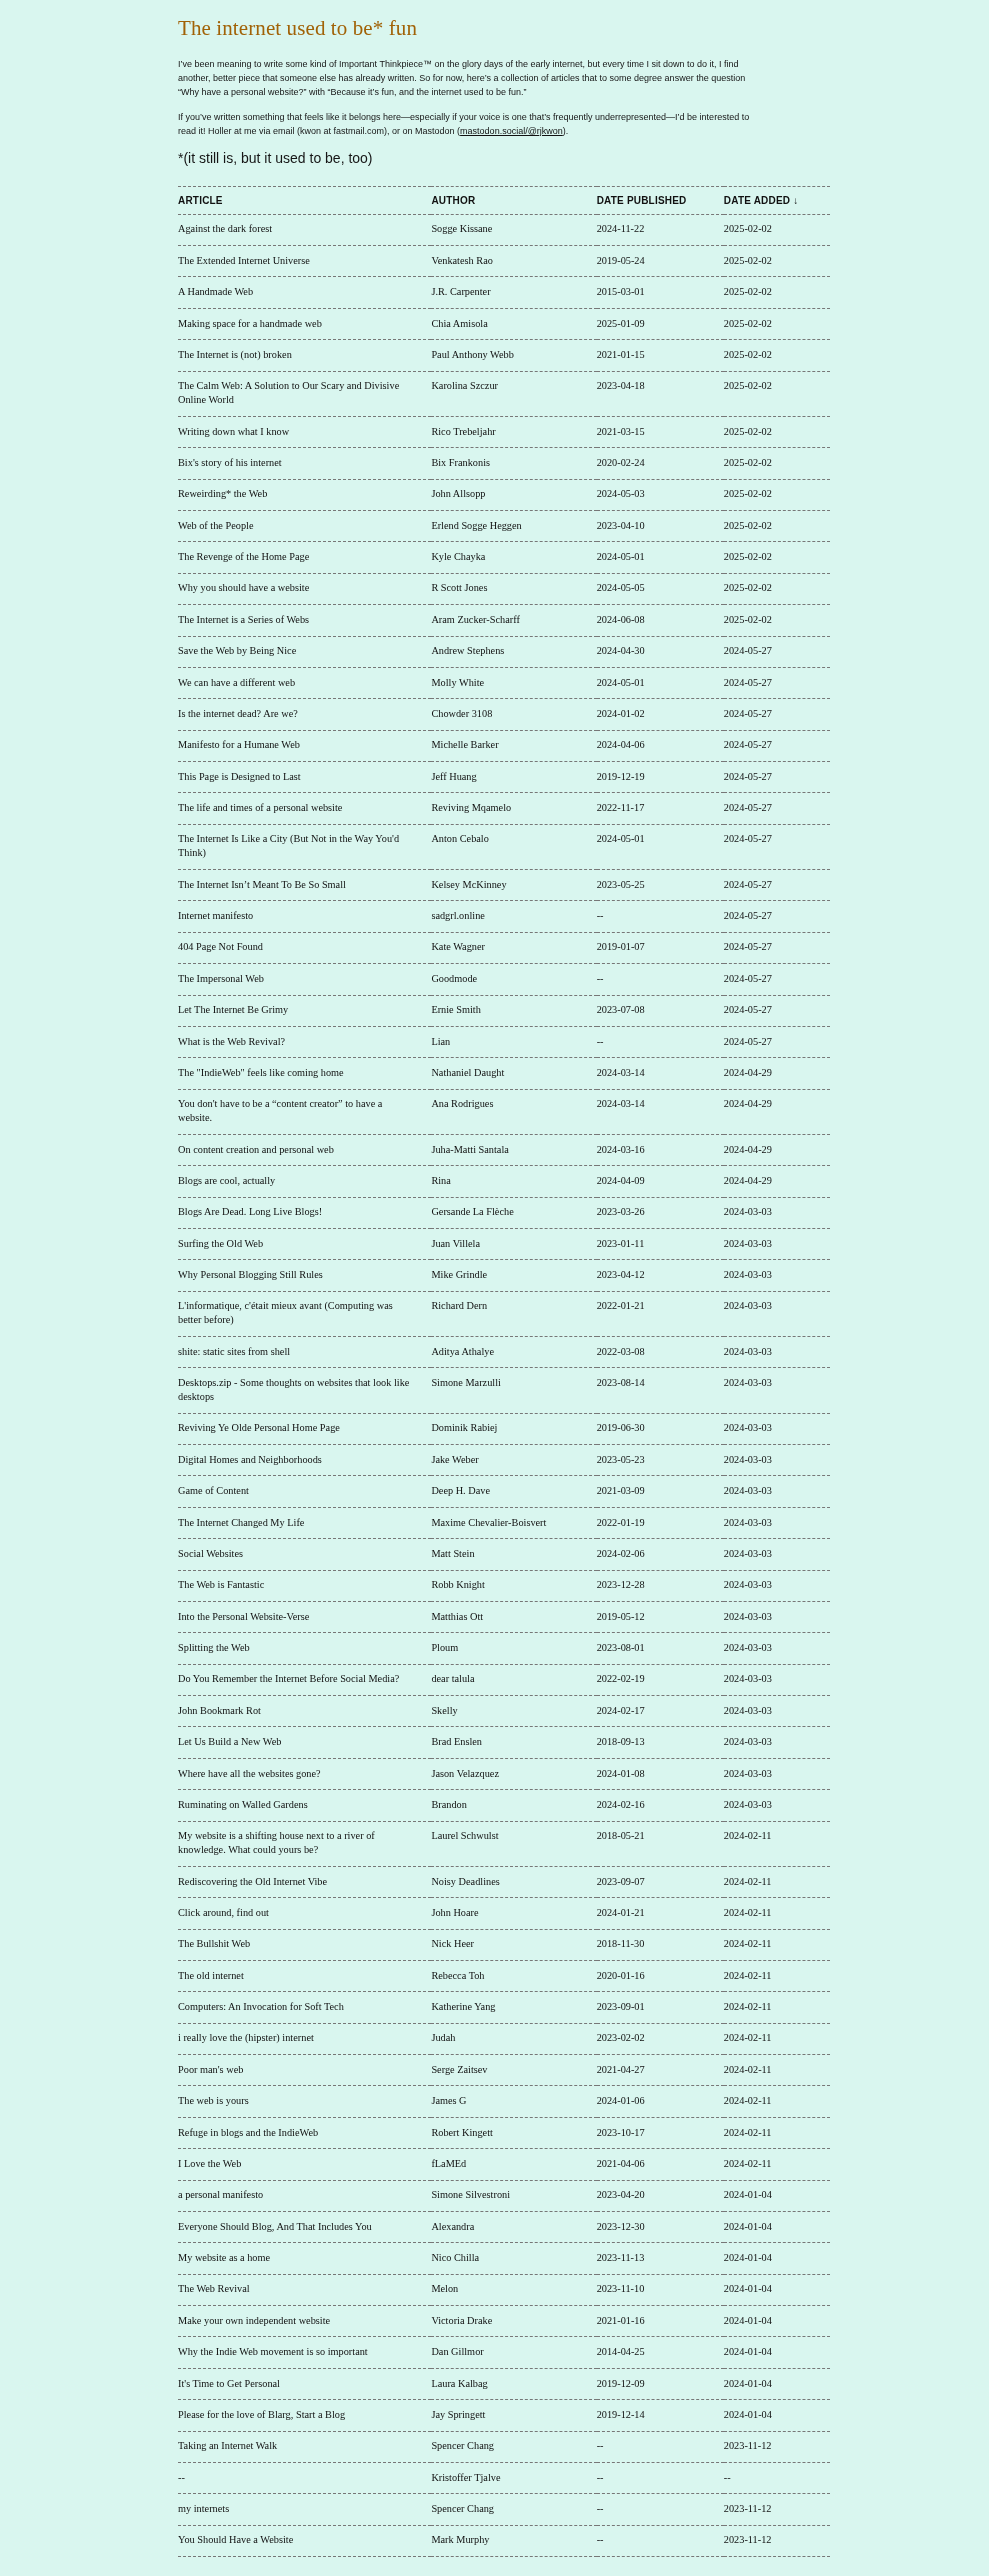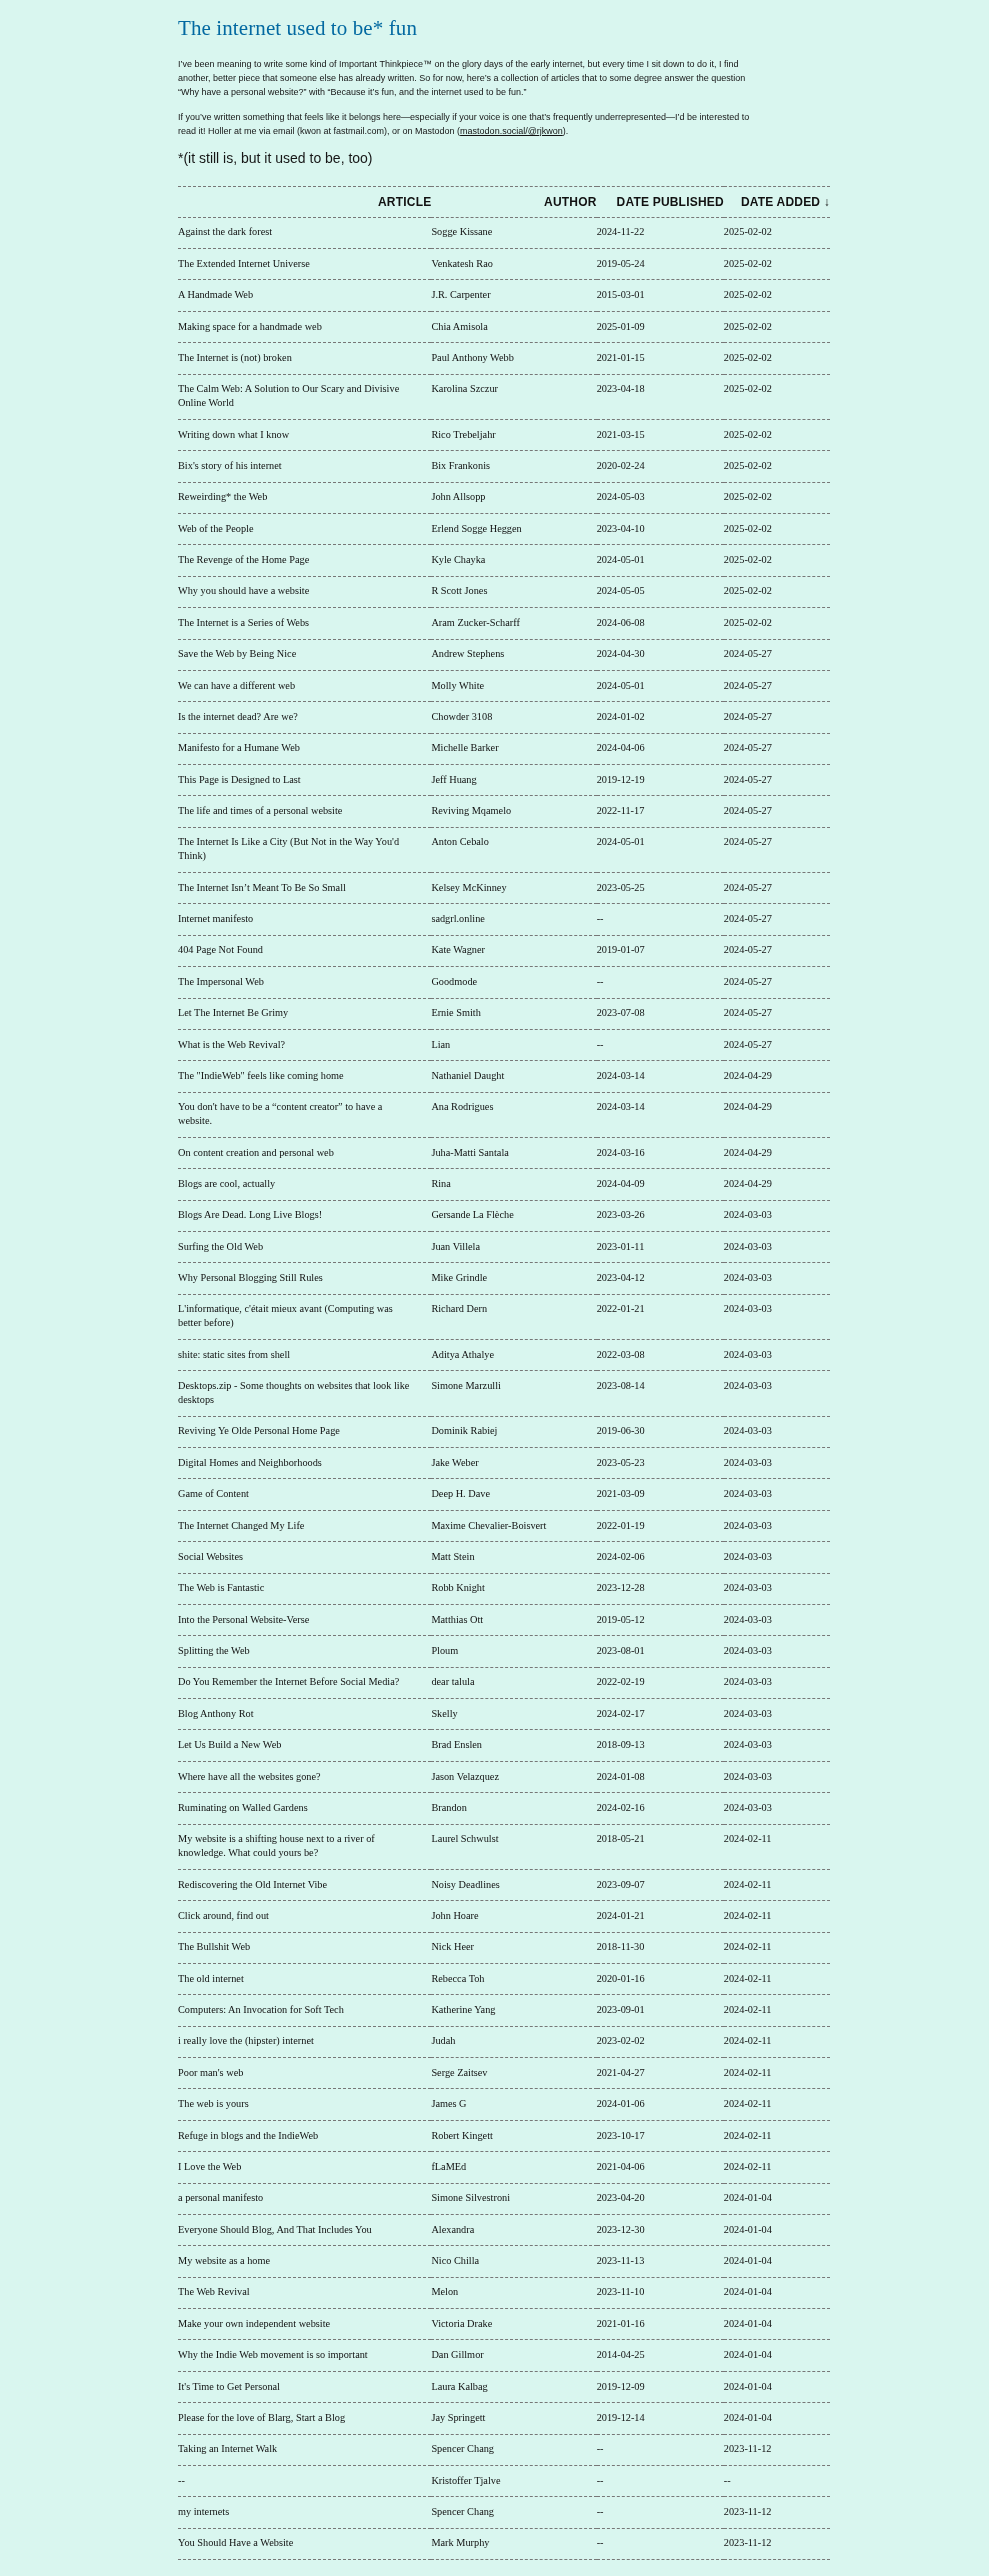--- a/index.html
+++ b/index.html
@@ -10,21 +10,21 @@
   }
   .page {
     width: 652px;
     margin-left: 178px;
     padding: 12.4px 0 15.5px;
   }
   h1.title {
     font-family: "Liberation Serif", serif;
     font-weight: 400;
     font-size: 21px;
-    color: #0369a1;
+    color: #a16207;
     margin: 4.1px 0 16.5px;
     letter-spacing: 0.1px;
   }
   p.intro {
     font-size: 9px;
     line-height: 1.55;
     margin: 0 0 11.3px;
     max-width: 582px;
     color: #161616;
   }
@@ -34,24 +34,24 @@
     color: #161616;
   }
   a.text-link { color: #111; text-decoration: underline; }
   table.articles {
     width: 100%;
     border-collapse: collapse;
     border-top: 0.5px dashed #777;
     table-layout: fixed;
   }
   th {
-    text-align: right;
+    text-align: left;
     font-family: "Liberation Sans", sans-serif;
     font-weight: bold;
-    font-size: 12px;
+    font-size: 10px;
     letter-spacing: 0.2px;
     color: #111;
     padding: 8.2px 0 7.7px;
     border-bottom: 0.5px dashed #777;
   }
   td {
     font-family: "Liberation Serif", serif;
     font-size: 10.3px;
     line-height: 1.35;
     color: #111;
@@ -356,21 +356,21 @@
           <td>2023-08-01</td>
           <td>2024-03-03</td>
         </tr>
         <tr>
           <td class="c-article"><a href="#" class="article-link">Do You Remember the Internet Before Social Media?</a></td>
           <td>dear talula</td>
           <td>2022-02-19</td>
           <td>2024-03-03</td>
         </tr>
         <tr>
-          <td class="c-article"><a href="#" class="article-link">Blog Anthony Rot</a></td>
+          <td class="c-article"><a href="#" class="article-link">John Bookmark Rot</a></td>
           <td>Skelly</td>
           <td>2024-02-17</td>
           <td>2024-03-03</td>
         </tr>
         <tr>
           <td class="c-article"><a href="#" class="article-link">Let Us Build a New Web</a></td>
           <td>Brad Enslen</td>
           <td>2018-09-13</td>
           <td>2024-03-03</td>
         </tr>

